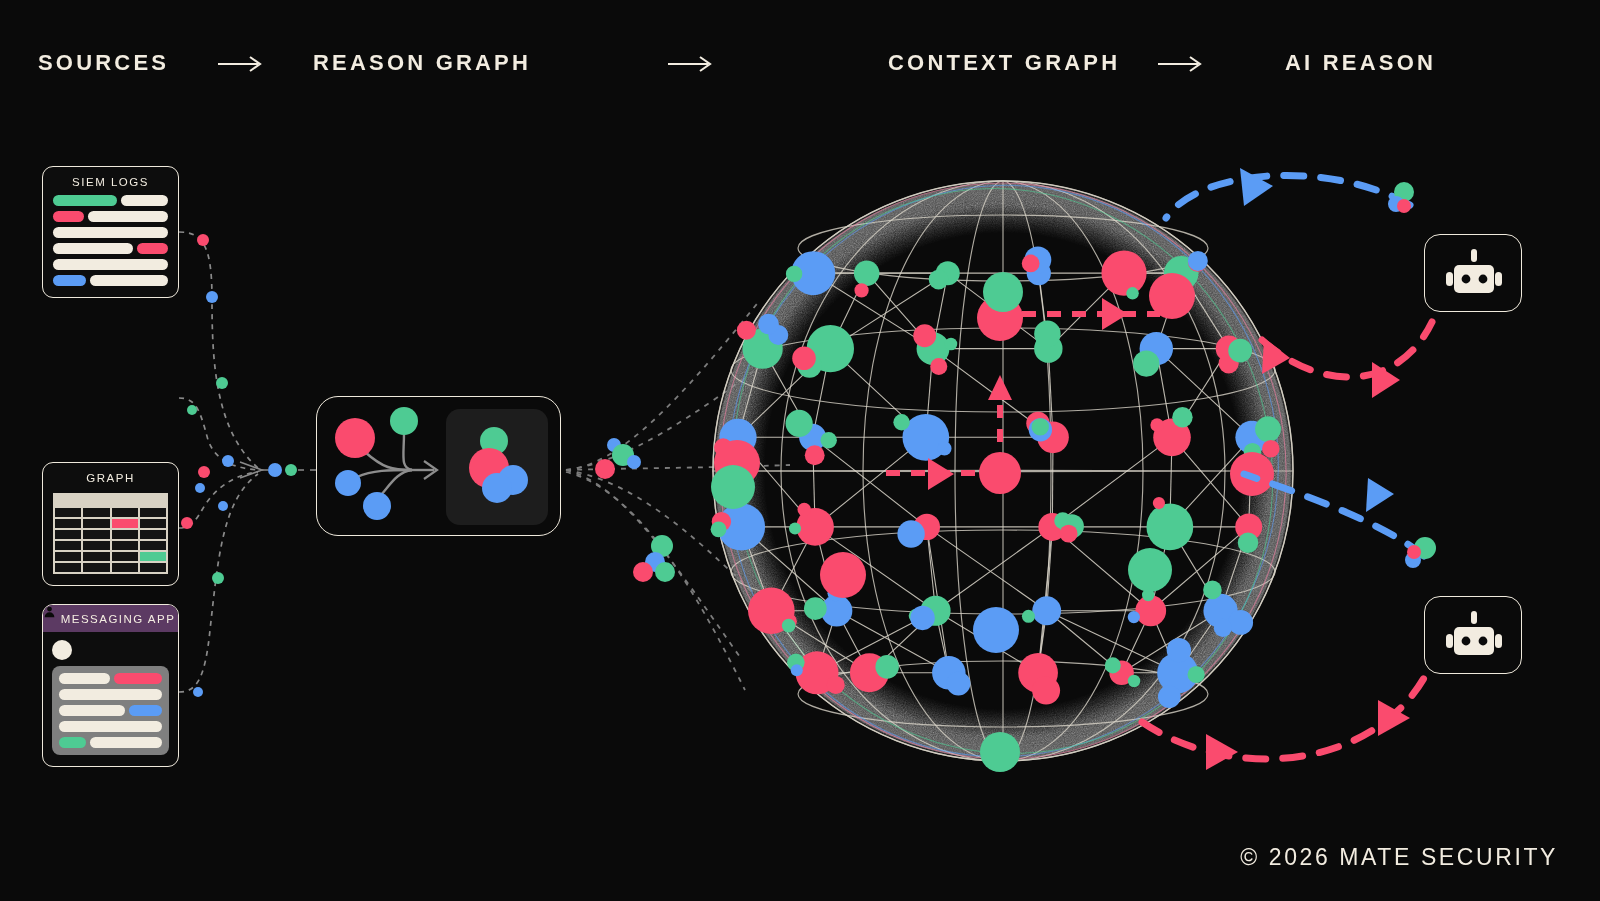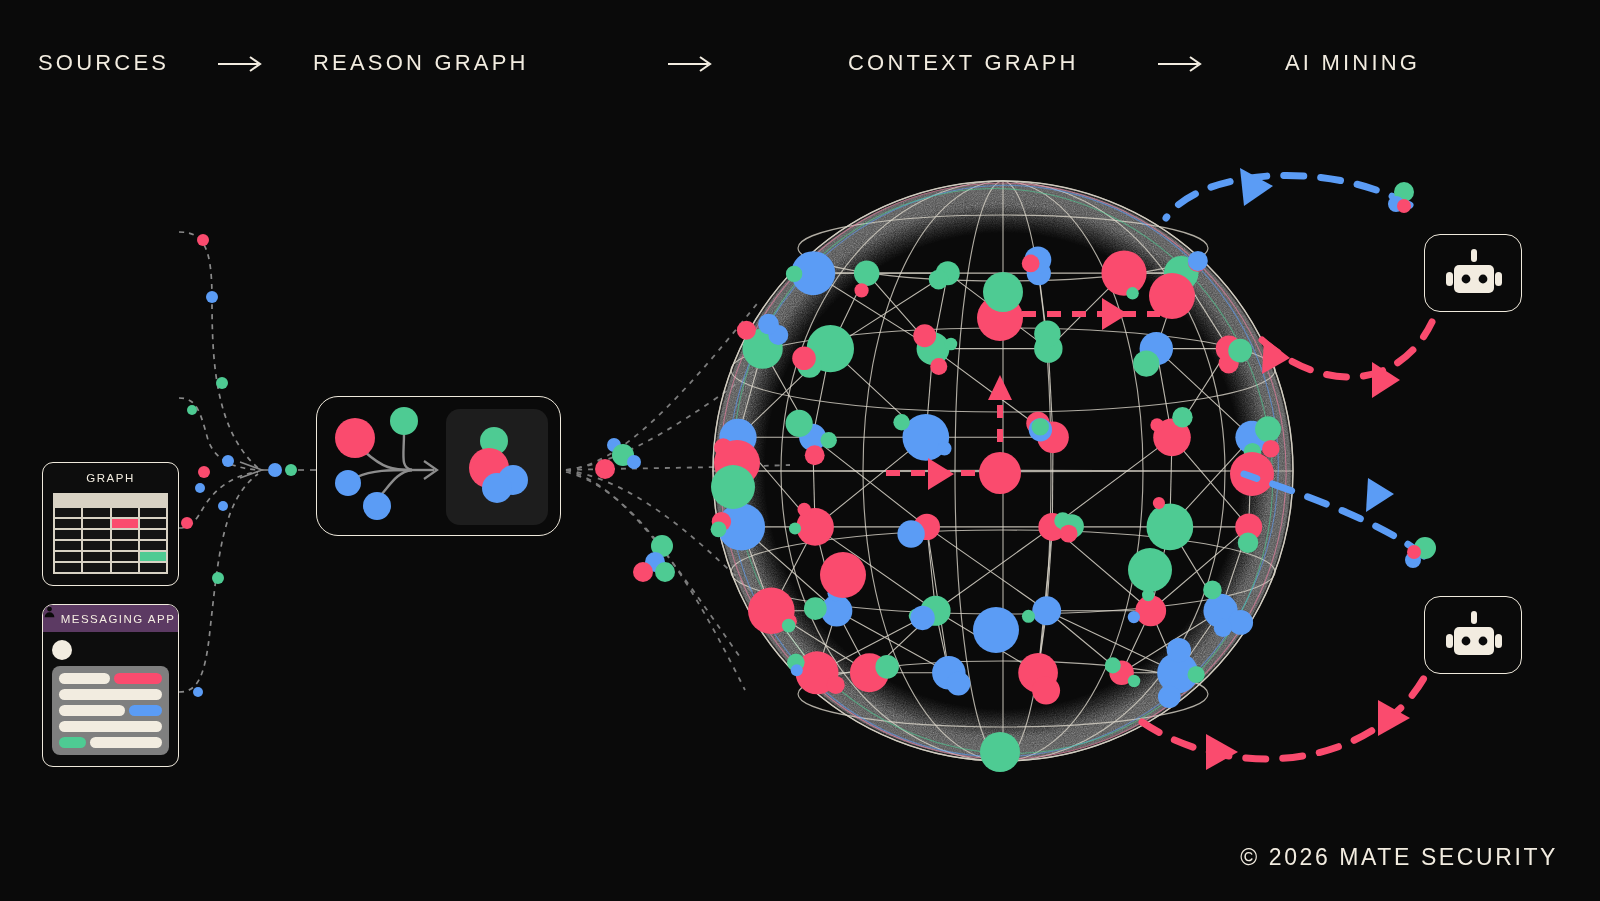--- a/index.html
+++ b/index.html
@@ -7,21 +7,21 @@
     width:1600px; height:901px;
     background:#0a0a0a;
     font-family:"Liberation Sans", sans-serif;
     overflow:hidden;
   }
   #stage{ position:relative; width:1600px; height:901px; background:#0a0a0a; }
 
   
   .hdr-label{
     position:absolute; top:50px;
-    color:#f2ece0; font-size:22px; letter-spacing:3.2px; font-weight:400;
+    color:#f2ece0; font-size:22px; letter-spacing:3.2px; font-weight:700;
     white-space:nowrap;
   }
   .hdr-arrow{ position:absolute; top:52px; }
 
   
   .card{
     position:absolute; left:42px; width:137px;
     background:#0d0d0d;
     border:1.6px solid #efe9dc; border-radius:11px;
     overflow:hidden;
@@ -73,34 +73,61 @@
   svg{ position:absolute; left:0; top:0; overflow:visible; }
 </style>
 </head>
 <body>
 
 <div id="stage">
 
   <div>
     <div class="hdr-label" style="left:38px">SOURCES</div>
     <div class="hdr-label" style="left:313px">REASON GRAPH</div>
-    <div class="hdr-label" style="left:848px">CONTEXT GRAPH</div>
-    <div class="hdr-label" style="left:1285px">AI MINING</div>
+    <div class="hdr-label" style="left:888px">CONTEXT GRAPH</div>
+    <div class="hdr-label" style="left:1285px">AI REASON</div>
 
     <svg class="hdr-arrow" style="left:218px;top:54px" width="52" height="22">
       <path d="M0 10 H40 M32 3 L42 10 L32 17" stroke="#f2ece0" stroke-width="2.1" fill="none"></path>
     </svg>
     <svg class="hdr-arrow" style="left:668px;top:54px" width="52" height="22">
       <path d="M0 10 H40 M32 3 L42 10 L32 17" stroke="#f2ece0" stroke-width="2.1" fill="none"></path>
     </svg>
     <svg class="hdr-arrow" style="left:1158px;top:54px" width="52" height="22">
       <path d="M0 10 H40 M32 3 L42 10 L32 17" stroke="#f2ece0" stroke-width="2.1" fill="none"></path>
     </svg>
   </div>
 
+  <div class="card" style="top:166px">
+    <div class="card-title">SIEM LOGS</div>
+    <div class="rows" id="rows-siem">
+        <div class="row">
+          <div class="bar" style="background: rgb(78, 203, 147); flex: 58 1 0%;"></div>
+          <div class="bar" style="background: rgb(242, 236, 224); flex: 42 1 0%;"></div>
+        </div>
+        <div class="row">
+          <div class="bar" style="background: rgb(250, 75, 110); flex: 28 1 0%;"></div>
+          <div class="bar" style="background: rgb(242, 236, 224); flex: 72 1 0%;"></div>
+        </div>
+        <div class="row">
+          <div class="bar" style="background: rgb(242, 236, 224); flex: 100 1 0%;"></div>
+        </div>
+        <div class="row">
+          <div class="bar" style="background: rgb(242, 236, 224); flex: 72 1 0%;"></div>
+          <div class="bar" style="background: rgb(250, 75, 110); flex: 28 1 0%;"></div>
+        </div>
+        <div class="row">
+          <div class="bar" style="background: rgb(242, 236, 224); flex: 100 1 0%;"></div>
+        </div>
+        <div class="row">
+          <div class="bar" style="background: rgb(91, 156, 245); flex: 30 1 0%;"></div>
+          <div class="bar" style="background: rgb(242, 236, 224); flex: 70 1 0%;"></div>
+        </div>
+      </div>
+  </div>
 
 
   <div class="card" style="top:462px">
     <div class="card-title">GRAPH</div>
     <div class="tbl" id="tbl-cmdb">
       <div class="tbl-head"></div>
     <div class="tbl-row">
           <div class="tbl-cell"></div>
           <div class="tbl-cell"></div>
           <div class="tbl-cell"></div>

